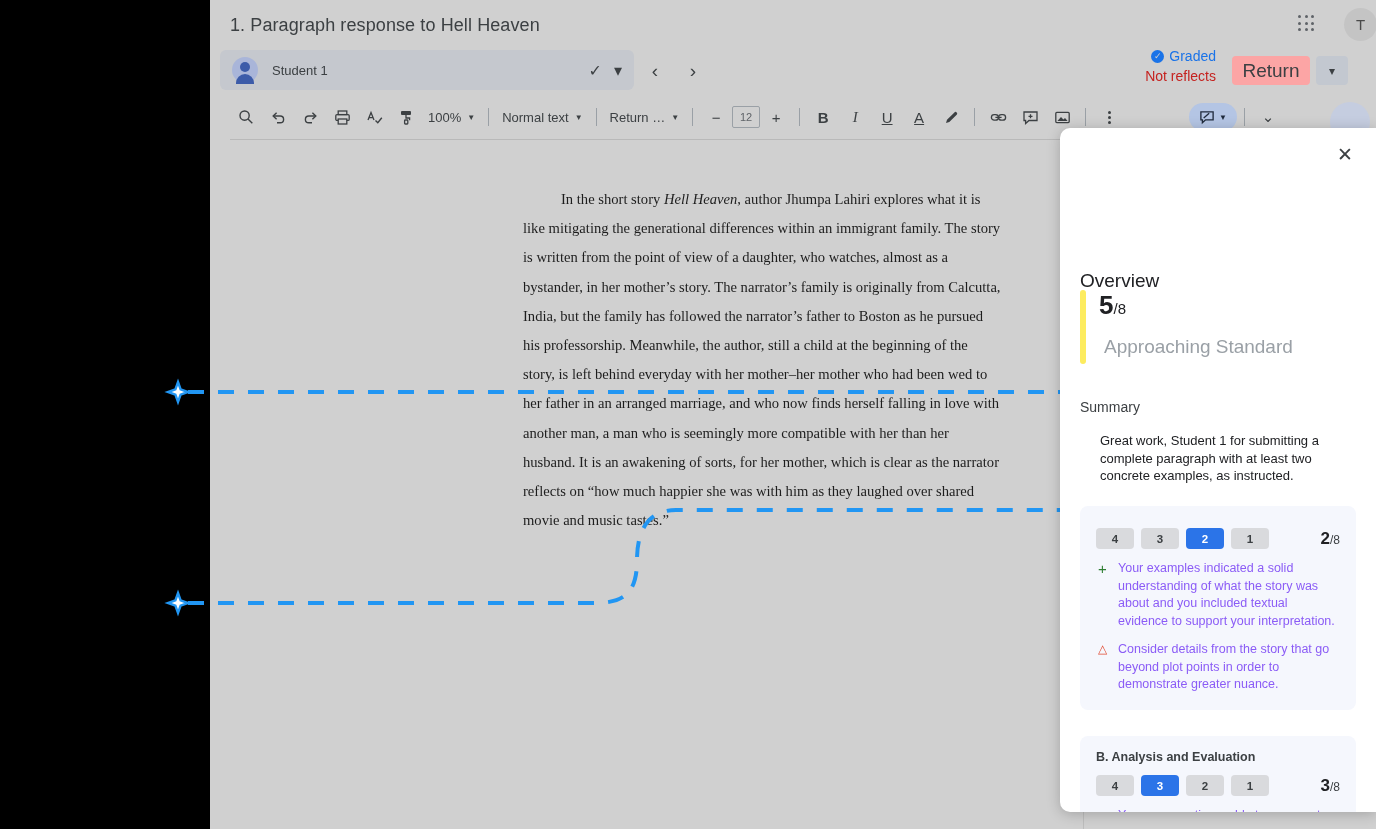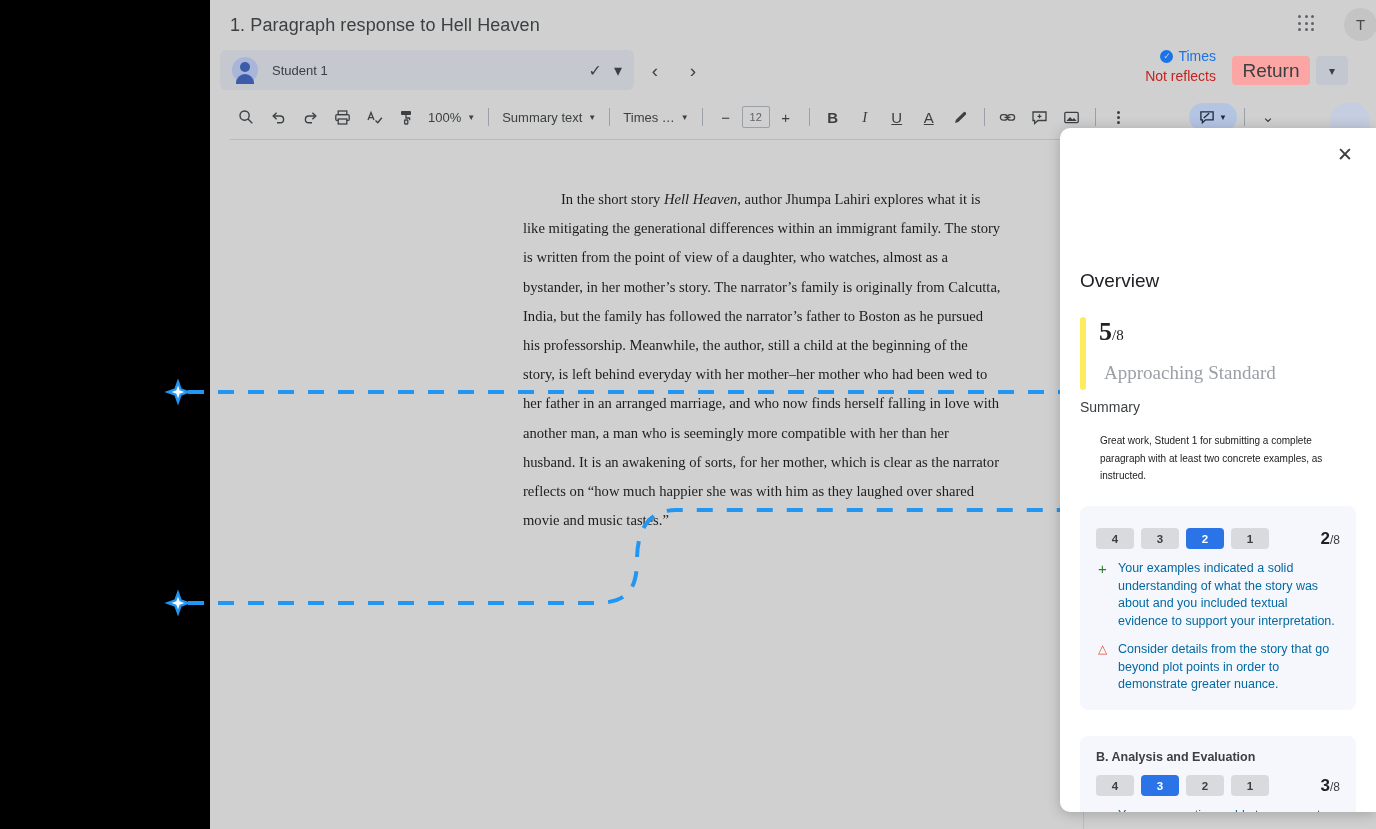--- a/index.html
+++ b/index.html
@@ -150,46 +150,46 @@
     position:absolute; left:1060px; top:128px; width:316px; height:684px;
     background:#fff; border-radius:10px 0 0 10px;
     box-shadow:0 2px 14px rgba(0,0,0,.22);
     overflow:hidden;
   }
   .ov-close{
     position:absolute; right:20px; top:15px; width:22px;height:22px;
     display:flex;align-items:center;justify-content:center; font-size:19px; color:#3c4043;
   }
   .ov-title{ position:absolute; left:20px; top:142px; font-size:19px; color:#202124; }
-  .ov-score-wrap{ position:absolute; left:20px; top:189px; display:flex;font-family:Liberation Serif, serif; }
+  .ov-score-wrap{ position:absolute; left:20px; top:162px; display:flex; }
   .ov-bar{ width:6px; background:#fdec5f; border-radius:3px; margin-right:13px; }
   .ov-score{ font-size:26px; font-weight:bold; color:#202124; line-height:30px; }
   .ov-score small{ font-size:15px; font-weight:normal; color:#202124;}
   .ov-level{ font-size:24px; font-weight:bold; color:#202124; line-height:34px; margin-top:4px; }
   .ov-level span{ font-size:19px; font-weight:normal; color:#9aa0a6; margin-left:5px;text-align:center;}
   .ov-sum-lbl{ position:absolute; left:20px; top:271px; font-size:14px; color:#3c4043; }
-  .ov-sum{ position:absolute; left:40px; top:304px; width:250px; font-size:10px; line-height:17.5px; color:#202124; }
+  .ov-sum{ position:absolute; left:40px; top:304px; width:250px; font-size:13px; line-height:17.5px; color:#202124; }
 
   .ov-crit{
     position:absolute; left:20px; width:276px; background:#f5f7fd; border-radius:8px; padding:13px 16px 16px 16px;
   }
   .ov-crit-title{ font-size:12.5px; font-weight:bold; color:#3c4043; line-height:17px; }
   .ov-crit-row{ display:flex; align-items:center; margin-top:9px; }
   .ov-chip{
     width:38px;height:21px;border-radius:4px;background:#d9dadd;color:#3c4043;
     font-size:11.5px; display:flex;align-items:center;justify-content:center;margin-right:7px; font-weight:bold;
   }
   .ov-chip.sel{ background:#2b74e8; color:#fff; }
   .ov-pts{ margin-left:auto; font-size:17px; font-weight:bold; color:#202124; }
   .ov-pts small{ font-size:12px; font-weight:normal; color:#3c4043;}
   .ov-fb{ display:flex; gap:9px; margin-top:11px; }
   .ov-fb .mk{ width:13px; flex:none; text-align:center; font-size:13px; line-height:17px;}
   .ov-fb .mk.plus{ color:#2e7d32; font-size:15px; }
   .ov-fb .mk.warn{ color:#e2523a; font-size:12px; }
-  .ov-fb p{ font-size:12.5px; line-height:17.5px; color:#0369a1; }
+  .ov-fb p{ font-size:12.5px; line-height:17.5px; color:#8b5cf6; }
 </style>
 </head>
 <body>
 
 <div id="root">
 
   <div class="app">
 
     <div class="doc-title">1. Paragraph response to Hell Heaven</div>
 
@@ -212,21 +212,21 @@
       <div class="spacer"></div>
       <div class="ico-check">✓</div>
       <div class="ico-caret">▾</div>
     </div>
     <div class="nav-prev">‹</div>
     <div class="nav-next">›</div>
 
     <div class="graded-wrap">
       <div class="graded-line">
         <span class="dot">✓</span>
-        <span>Times</span>
+        <span>Graded</span>
       </div>
       <div class="notret">Not reflects</div>
     </div>
     <button class="return-btn">Return</button>
     <button class="return-caret">▾</button>
 
     <div class="toolbar">
       <div class="tb">
         <svg width="16" height="16" viewBox="0 0 16 16">
             <circle cx="6.6" cy="6.6" r="4.6" fill="none" stroke="#3c4043" stroke-width="1.4"></circle>
@@ -264,26 +264,26 @@
             <path d="M8 6v3h3.6v2.2" fill="none" stroke="#3c4043" stroke-width="1.3"></path>
             <rect x="6.6" y="11" width="3.2" height="4" rx=".7" fill="none" stroke="#3c4043" stroke-width="1.3"></rect>
           </svg>
       </div>
       <div class="tb-dd">
         <span>100%</span>
         <span class="tri">▼</span>
       </div>
       <div class="tb-sep"></div>
       <div class="tb-dd">
-        <span>Summary text</span>
+        <span>Normal text</span>
         <span class="tri">▼</span>
       </div>
       <div class="tb-sep"></div>
       <div class="tb-dd">
-        <span>Times …</span>
+        <span>Return …</span>
         <span class="tri">▼</span>
       </div>
       <div class="tb-sep"></div>
       <div class="tb">−</div>
       <div class="font-size-box">12</div>
       <div class="tb">+</div>
       <div class="tb-sep"></div>
       <div class="tb tb-b">B</div>
       <div class="tb tb-i">I</div>
       <div class="tb tb-u">U</div>

